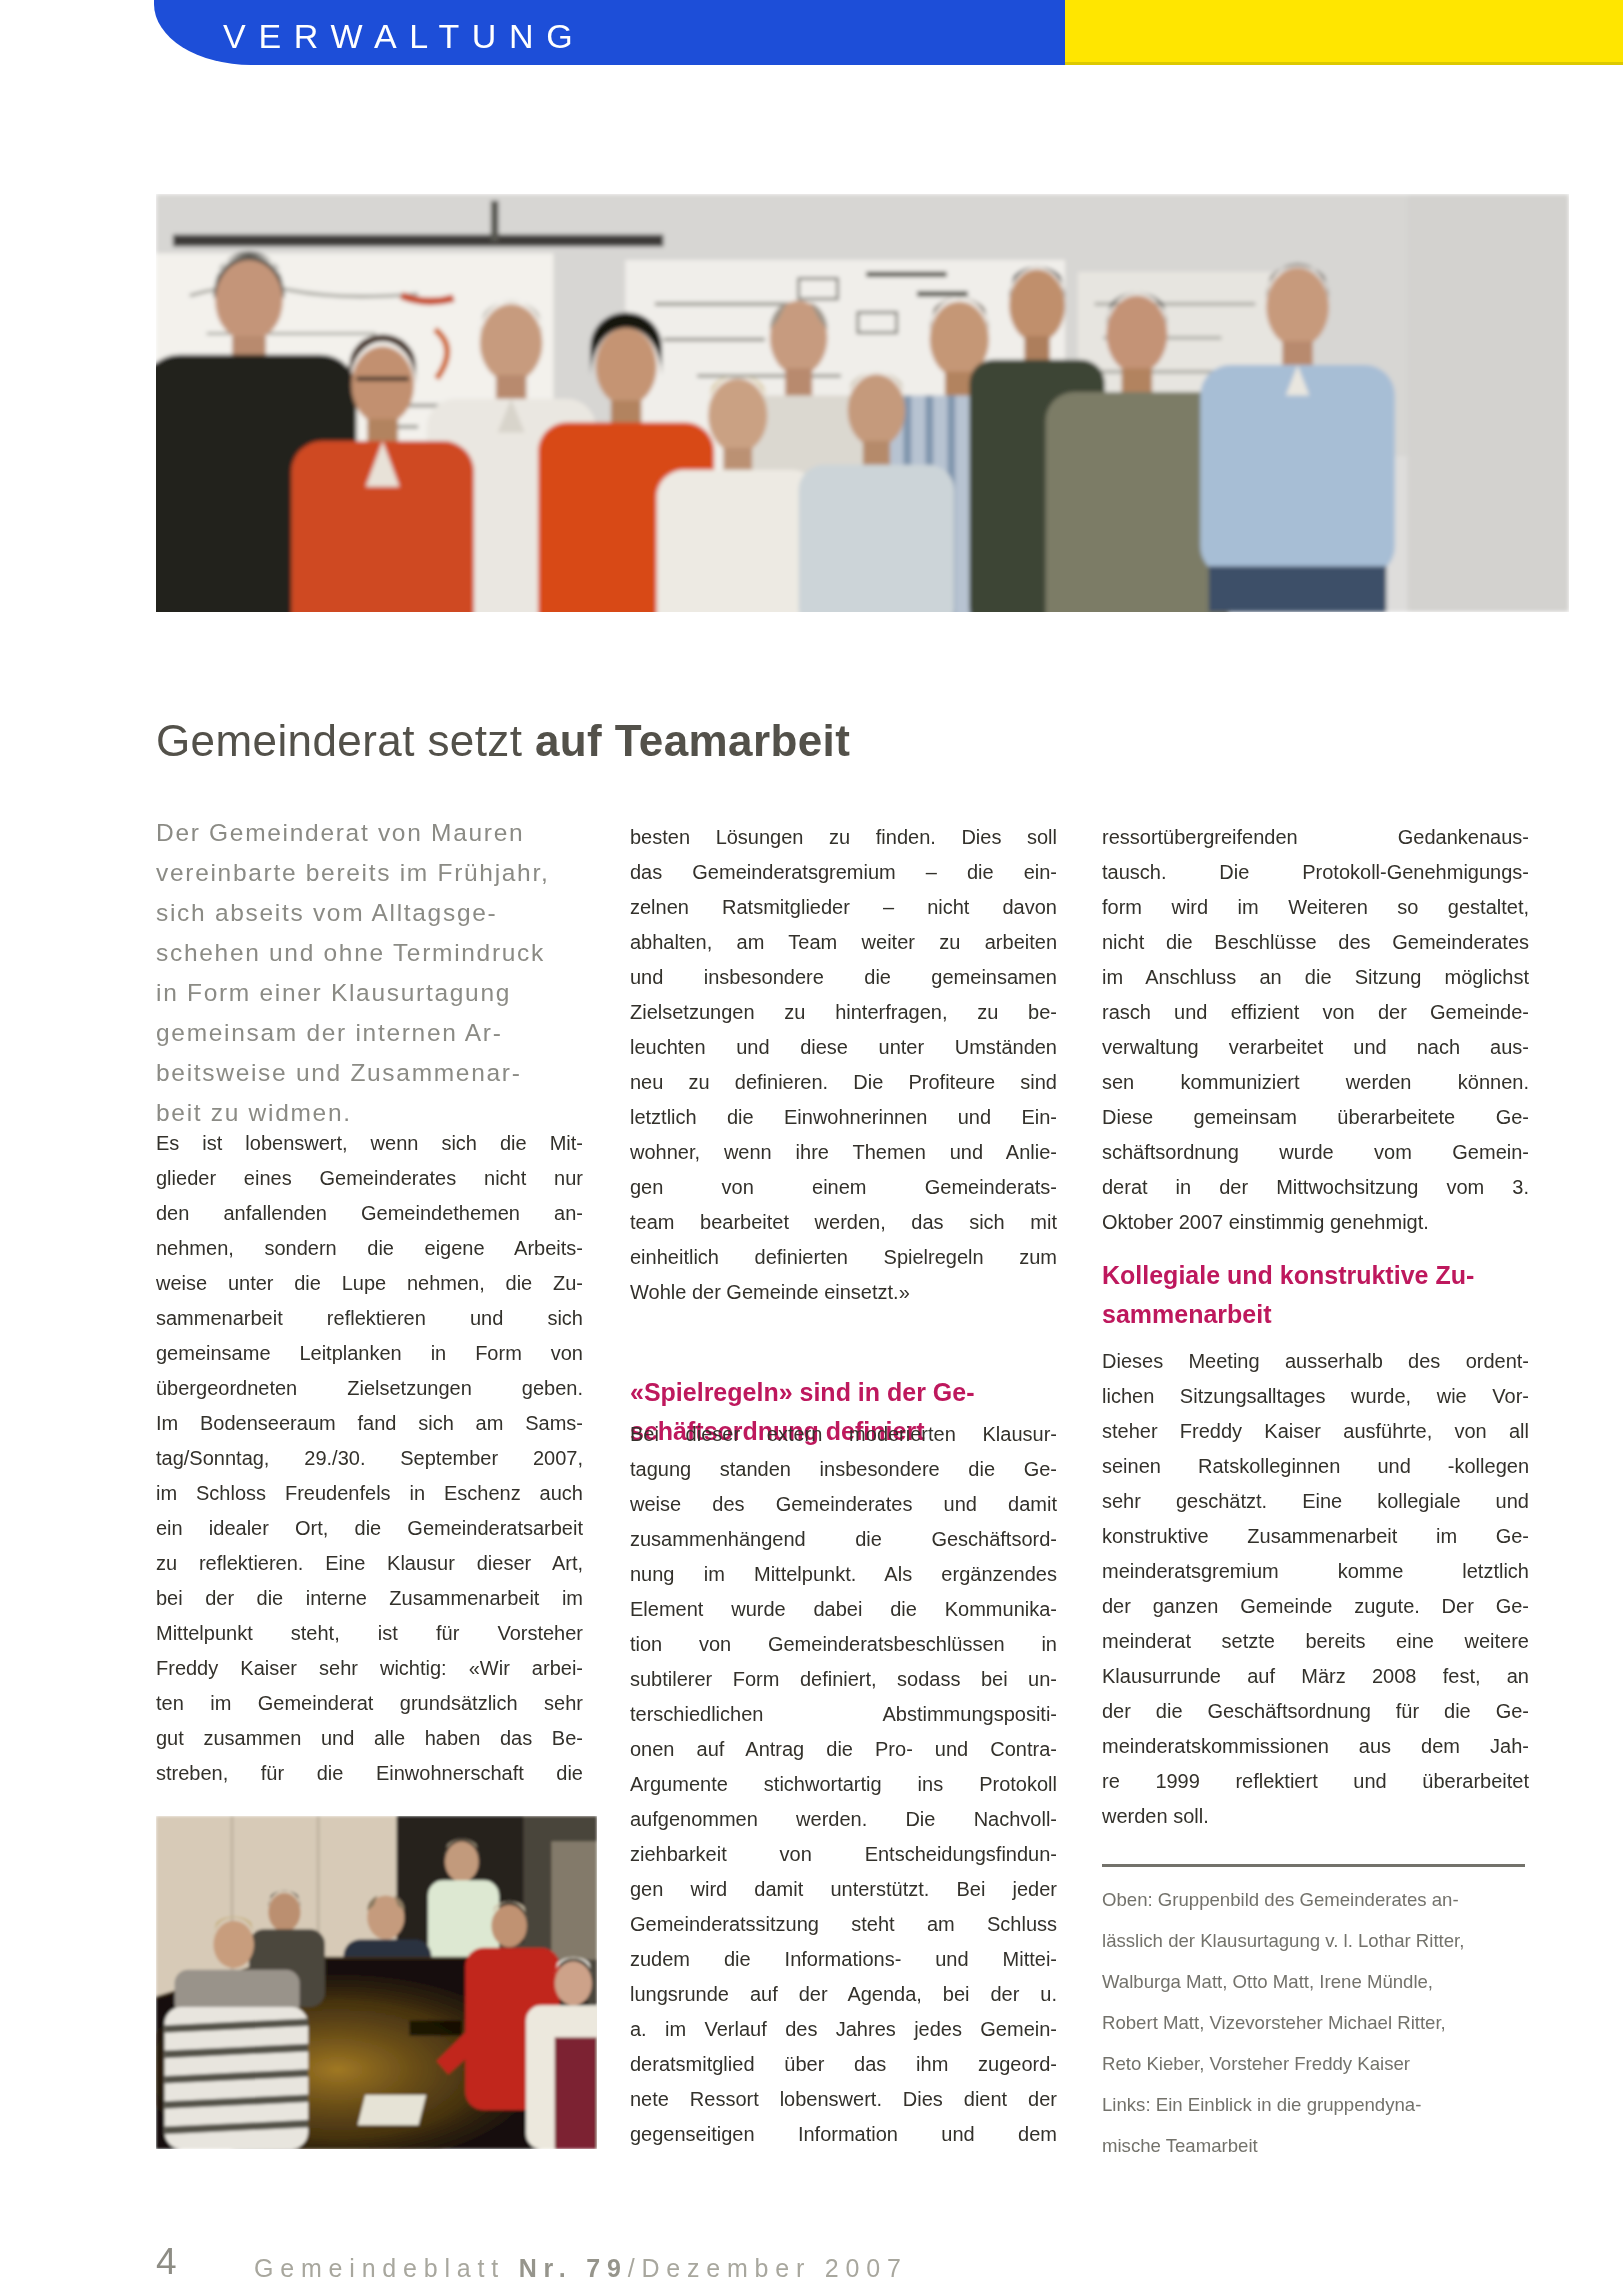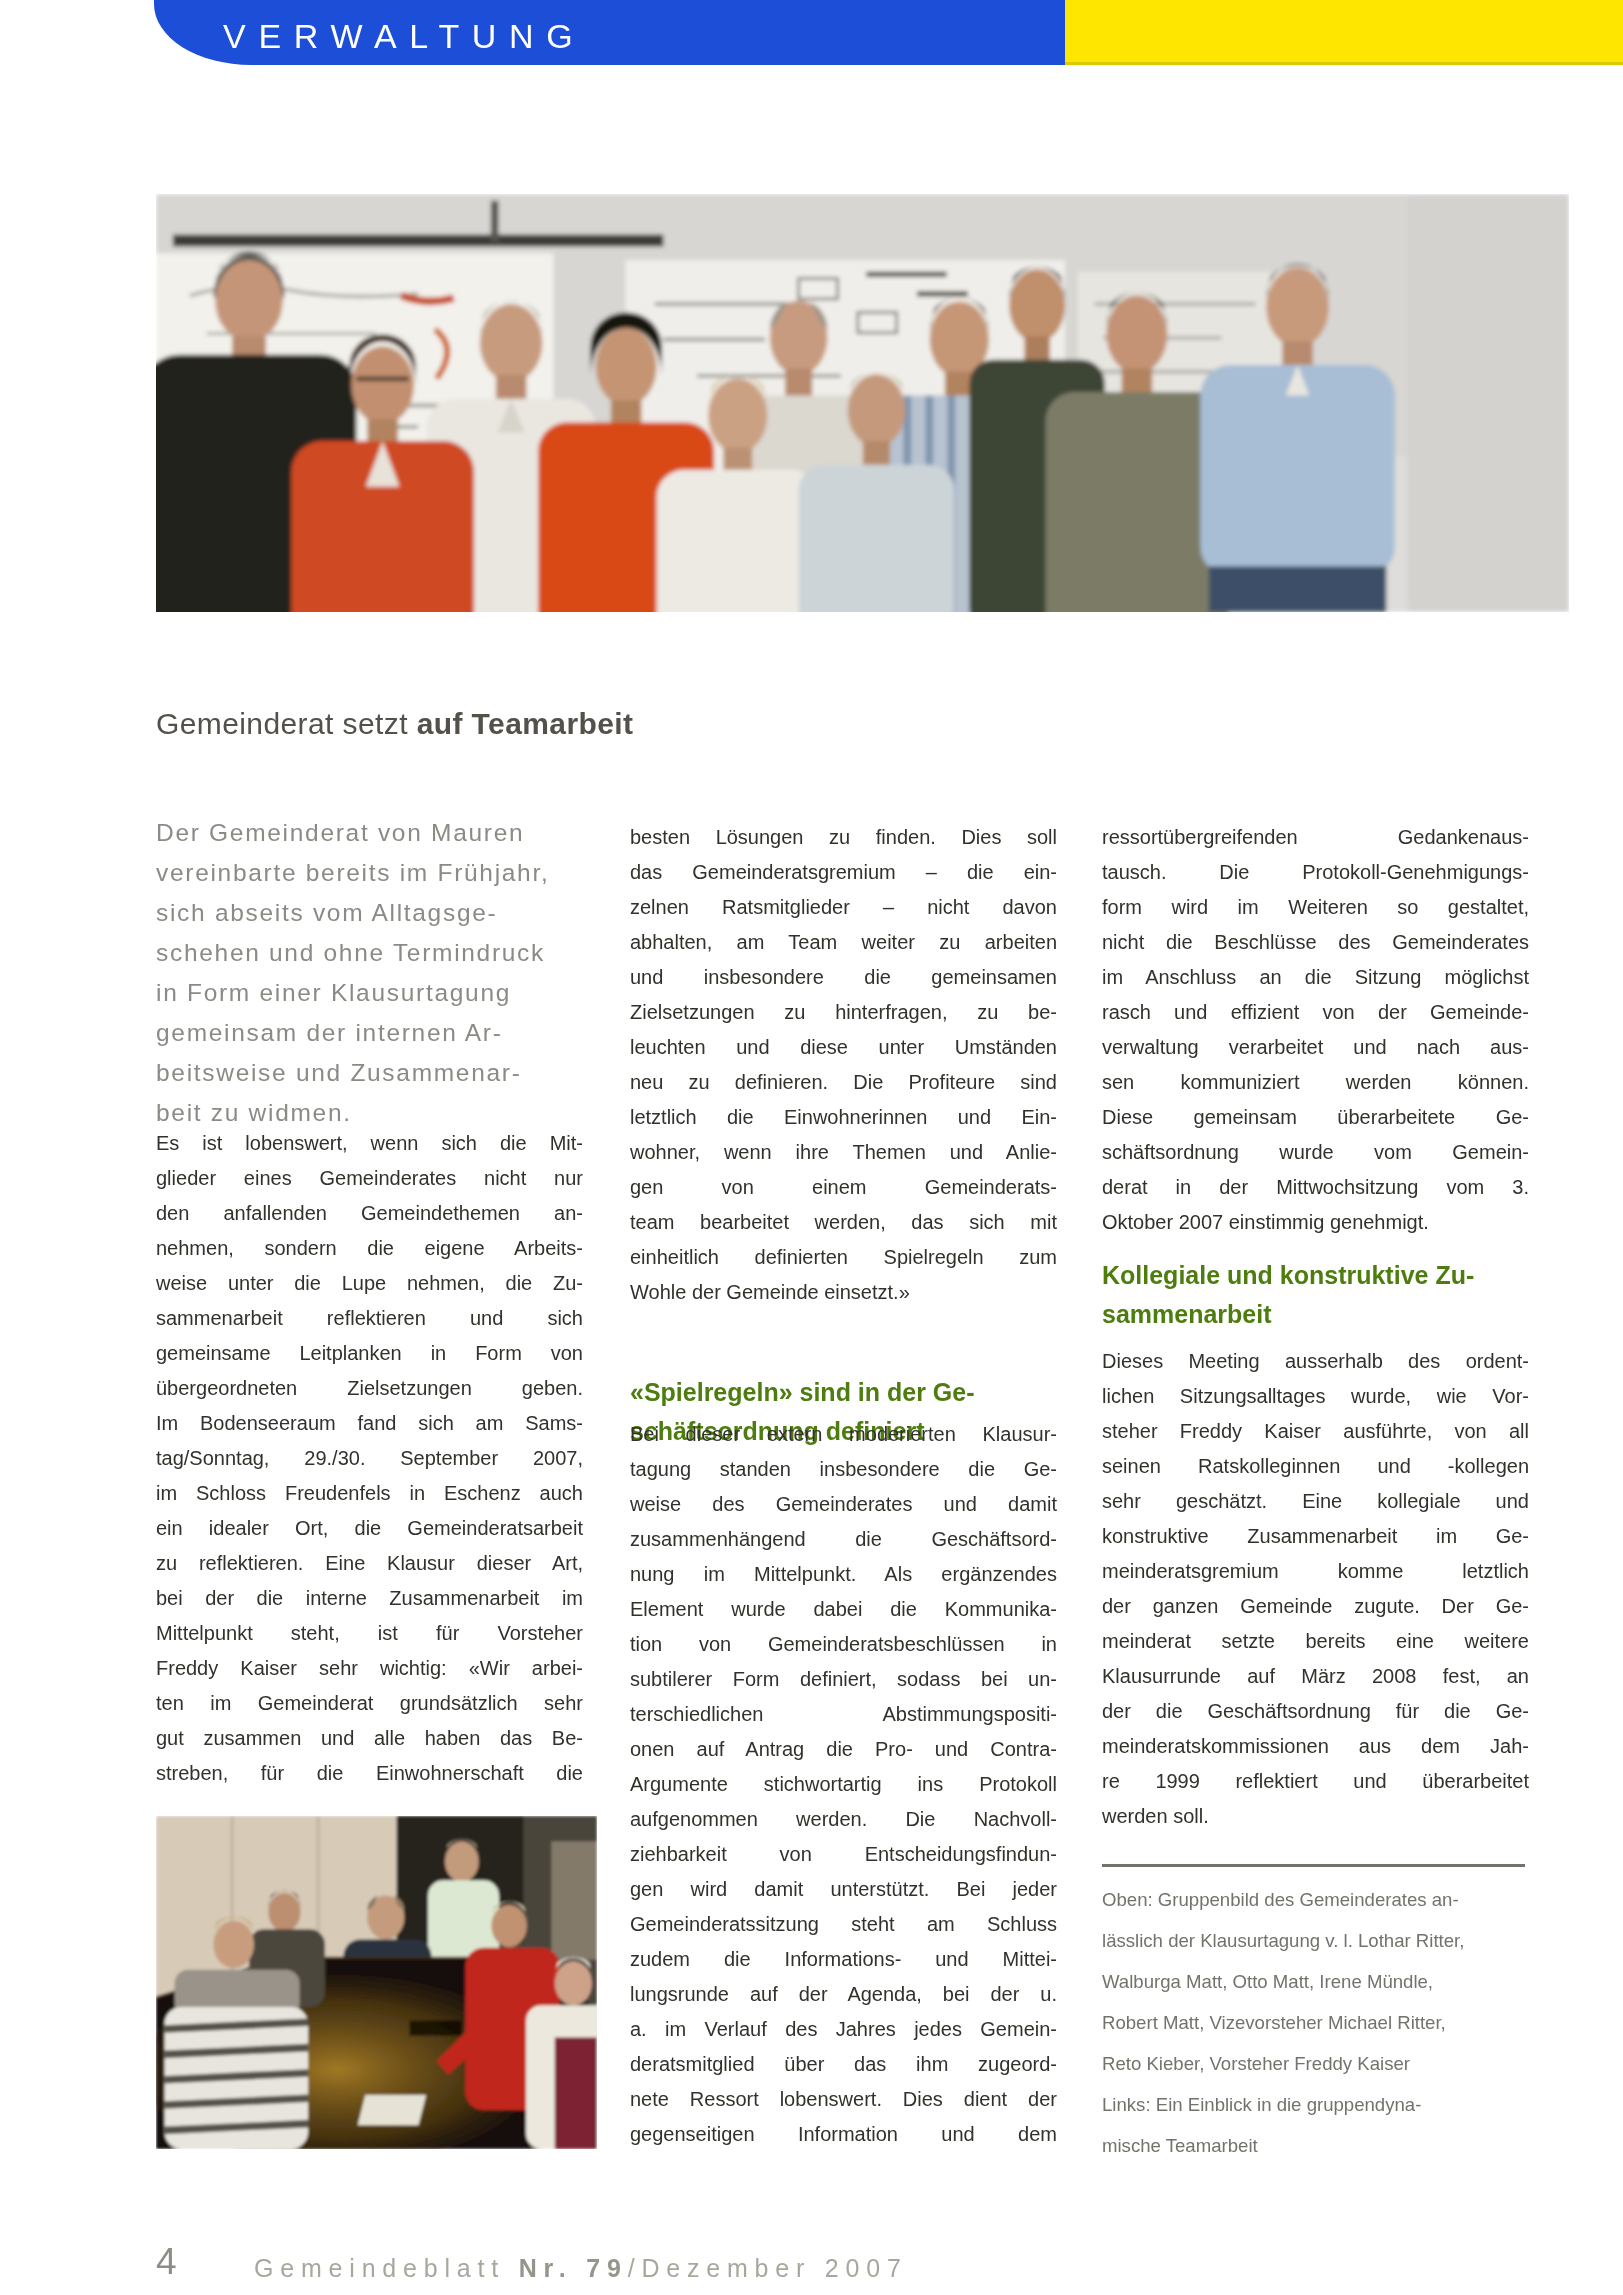--- a/index.html
+++ b/index.html
@@ -26,33 +26,33 @@
   }
 
   
   figure{margin:0;padding:0;}
   #group-photo{left:156px;top:194px;width:1413px;height:418px;}
   #meeting-photo{left:156px;top:1816px;width:441px;height:333px;}
   figure svg{width:100%;height:100%;display:block;}
 
   
   #page-title{
-    left:156px;top:687px;font-size:30px;letter-spacing:0.4px;
+    left:156px;top:687px;font-size:44px;letter-spacing:0.4px;
     color:#53514a;font-weight:400;white-space:nowrap;
   }
   #page-title .b{font-weight:700;}
 
   
   .col1{left:156px;width:427px;}
   .col2{left:630px;width:427px;}
   .col3{left:1102px;width:427px;}
   .lead{font-size:24.5px;line-height:40px;letter-spacing:1.7px;color:#8b8b85;}
   .body{font-size:20px;line-height:35px;color:#33312b;}
   .body .line.j{text-align:justify;text-align-last:justify;}
-  .h3{font-size:25px;line-height:39px;font-weight:700;color:#4d7c0f;}
+  .h3{font-size:25px;line-height:39px;font-weight:700;color:#be185d;}
   .caption{font-size:18.6px;line-height:41px;color:#73726b;}
   .line{white-space:normal;}
   #caption-rule{left:1102px;top:1864px;width:423px;height:2.5px;background:#73726b;}
 
   
   #page-number{left:156px;top:2241px;font-size:37px;color:#8e8d85;}
   #publication-line{left:254px;top:2254px;font-size:25px;letter-spacing:6.8px;color:#a8a79e;white-space:nowrap;}
   #publication-line .pubb{font-weight:700;color:#96958c;}
 </style>
 </head>

